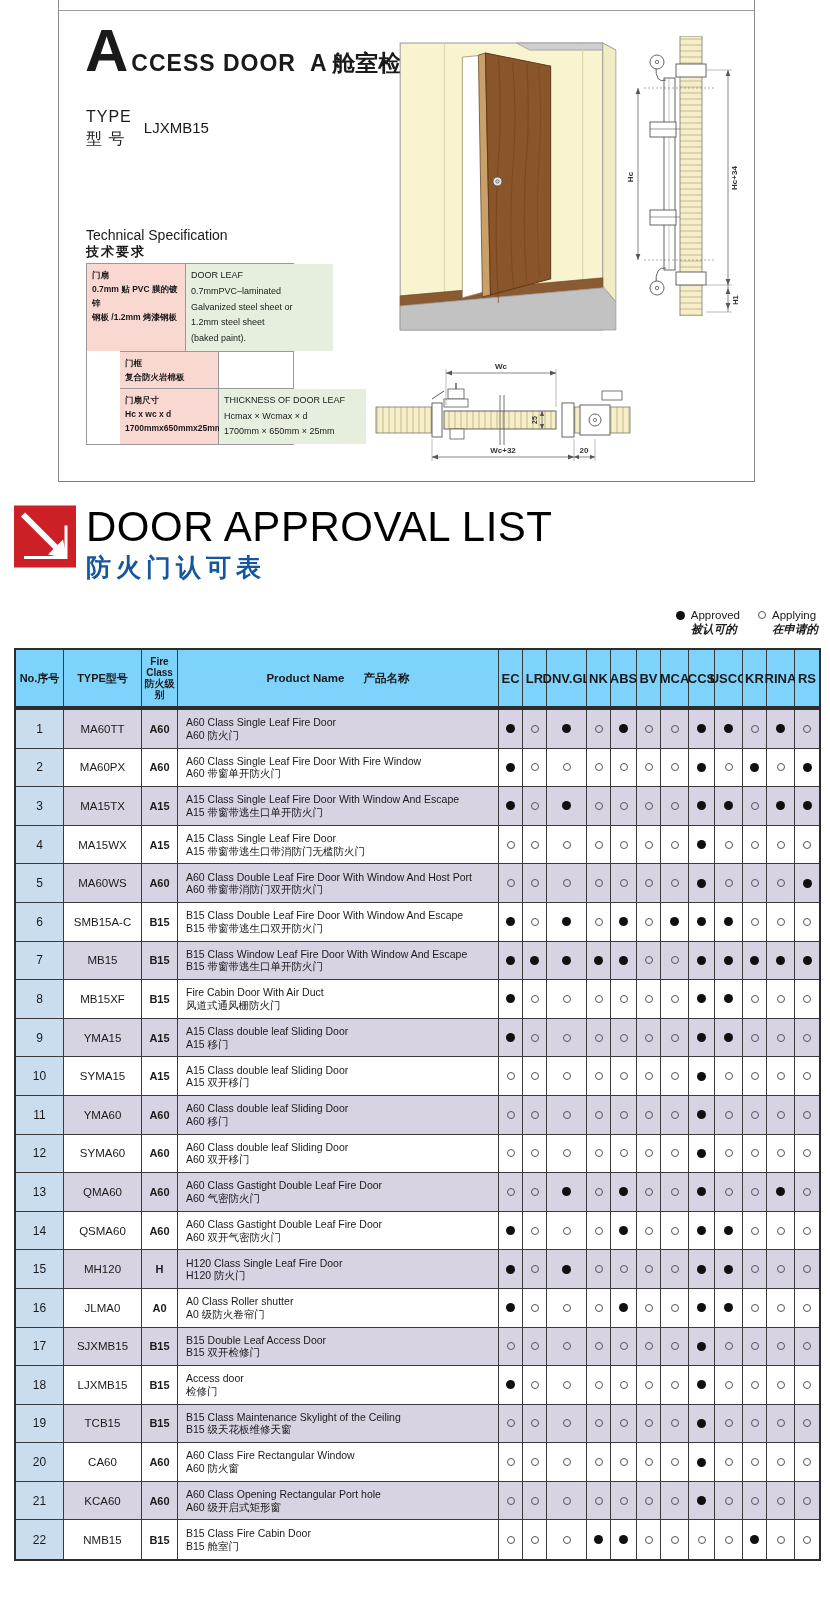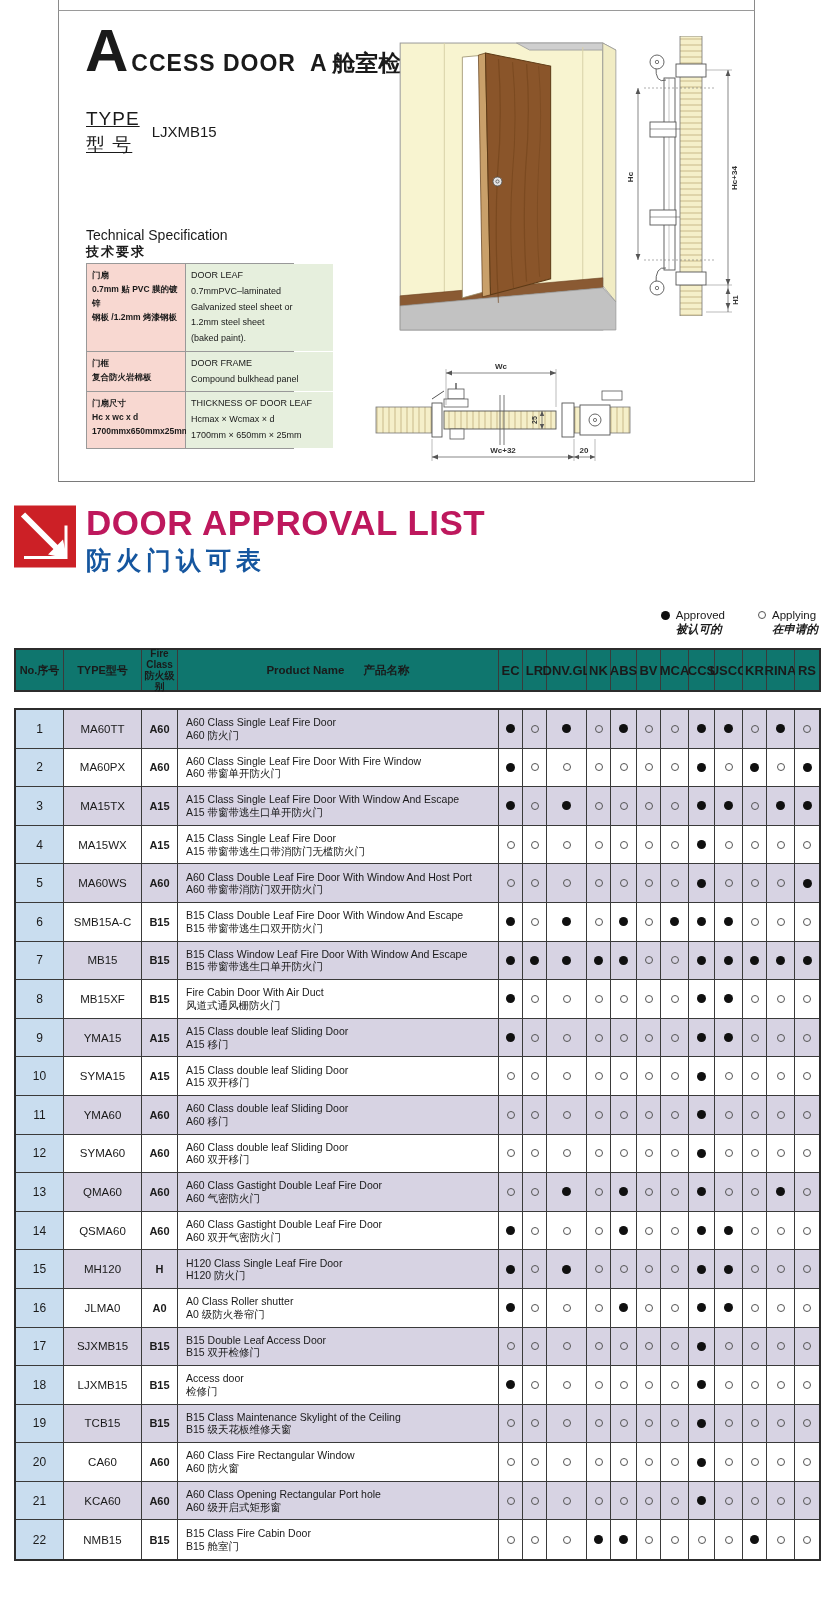--- a/index.html
+++ b/index.html
@@ -8,55 +8,55 @@
   #page { position:relative; width:830px; height:1599px; background:#fff; overflow:hidden; }
   #sec-access { position:absolute; left:58px; top:10px; width:697px; height:472px; border-left:1px solid #8a8a8a; border-right:1px solid #8a8a8a; border-bottom:1px solid #7a7a7a; border-top:1px solid #9a9a9a; }
   .vstub { position:absolute; width:1px; height:10px; top:0; background:#8a8a8a; }
 
   #access-title { position:absolute; left:26px; top:14px; display:flex; align-items:baseline; }
   #access-title .bigA { font-size:60px; font-weight:bold; line-height:.85; letter-spacing:1px; }
   #access-title .rest { font-size:23px; font-weight:bold; letter-spacing:1px; margin-left:2px; }
   #access-title .cn { font-size:23px; font-weight:bold; margin-left:14px; }
 
   #type-block { position:absolute; left:27px; top:95px; display:flex; align-items:center; gap:12px; }
-  #type-block .lbls div { font-size:19px; line-height:1.35; letter-spacing:1px;text-decoration:underline; }
+  #type-block .lbls div { font-size:16px; line-height:1.35; letter-spacing:1px; }
   #type-block .val { font-size:15px; }
 
   #spec-head { position:absolute; left:27px; top:216px; }
   #spec-head .en { font-size:14px; }
   #spec-head .cn { font-size:13px; font-weight:bold; letter-spacing:2px; }
 
   #spec-table { position:absolute; left:27px; top:252px; width:208px; border:1px solid #999; }
   .srow { display:grid; grid-template-columns:99px 147px; }
-  .srow + .srow { border-top:1px solid #999; }
+  .srow + .srow { border-top:1px solid #999;margin-left:33px; }
   .scell { padding:4px 5px; white-space:pre-line; }
   .scn { background:#f8d8d1; font-weight:bold; font-size:8.5px; line-height:1.65; border-right:1px solid #999; }
   .sen { background:#e6efdd; font-size:9px; line-height:1.75; }
 
   #door3d { position:absolute; left:327px; top:22px; }
   #vsect  { position:absolute; left:563px; top:25px; }
   #hsect  { position:absolute; left:315px; top:348px; }
   .tdim { font-family:"Liberation Sans",sans-serif; fill:#333; }
 
   
   #approval-logo { position:absolute; left:14px; top:505px; }
   #approval-title { position:absolute; left:86px; top:505px; }
-  #approval-title .en { font-size:35px; font-weight:bold; color:#be185d; letter-spacing:.5px; line-height:1.05; }
+  #approval-title .en { font-size:42px; font-weight:normal; color:#000000; letter-spacing:.5px; line-height:1.05; }
   #approval-title .cn { font-size:25px; font-weight:bold; color:#15569f; letter-spacing:5px; margin-top:2px; }
 
-  #legend { position:absolute; right:12px; top:608px; display:flex; gap:33px; }
+  #legend { position:absolute; right:12px; top:608px; display:flex; gap:18px; }
   .lg-item { display:flex; gap:6px; align-items:flex-start; }
   .lg-sym { margin-top:3px; }
   .lg-txt div { font-size:11.5px; line-height:1.25; }
   .lg-txt .cn { font-weight:bold;font-style:italic; }
 
   
   .tgrid { display:grid; grid-template-columns:48px 78px 36px 321px 24px 24px 40px 24px 26px 24px 28px 26px 28px 24px 28px 24px; }
   #thead-grid { position:absolute; left:14px; top:648px; width:807px; border:2px solid #2c2c2c; }
-  #thead-grid .hcell { height:40px; background:#0f766e; border-right:1px solid #3a3a3a; display:flex; align-items:center; justify-content:center; text-align:center; font-weight:bold; font-size:11px; }
+  #thead-grid .hcell { height:56px; background:#7dd3fc; border-right:1px solid #3a3a3a; display:flex; align-items:center; justify-content:center; text-align:center; font-weight:bold; font-size:11px; }
   #thead-grid .hcell:last-child { border-right:none; }
   #thead-grid .hfire { white-space:pre-line; font-size:10px; line-height:1.1; }
   #thead-grid .hname { white-space:pre; font-size:11.5px; }
   #thead-grid .hsoc { font-size:13px; padding:16px 1px; }
 
   #tbody { position:absolute; left:14px; top:708px; width:807px; border:2px solid #2c2c2c; }
   .trow { height:38.6px; }
   .trow .cell { border-right:1px solid #3a3a3a; border-bottom:1px solid #3a3a3a; display:flex; align-items:center; justify-content:center; overflow:hidden; }
   .trow .cell:last-child { border-right:none; }
   .trow:last-child .cell { border-bottom:none; }
@@ -108,22 +108,20 @@
 钢板 /1.2mm 烤漆钢板</div>
             <div class="scell sen">DOOR LEAF
 0.7mmPVC–laminated
 Galvanized steel sheet or
 1.2mm steel sheet
 (baked paint).</div>
           </div>
           <div class="srow">
             <div class="scell scn">门框
 复合防火岩棉板</div>
-            <div class="scell sen">DOOR FRAME
-Compound bulkhead panel</div>
           </div>
           <div class="srow">
             <div class="scell scn">门扇尺寸
 Hc x wc x d
 1700mmx650mmx25mm</div>
             <div class="scell sen">THICKNESS OF DOOR LEAF
 Hcmax  ×  Wcmax  ×  d
 1700mm × 650mm × 25mm</div>
           </div>
         </div>

